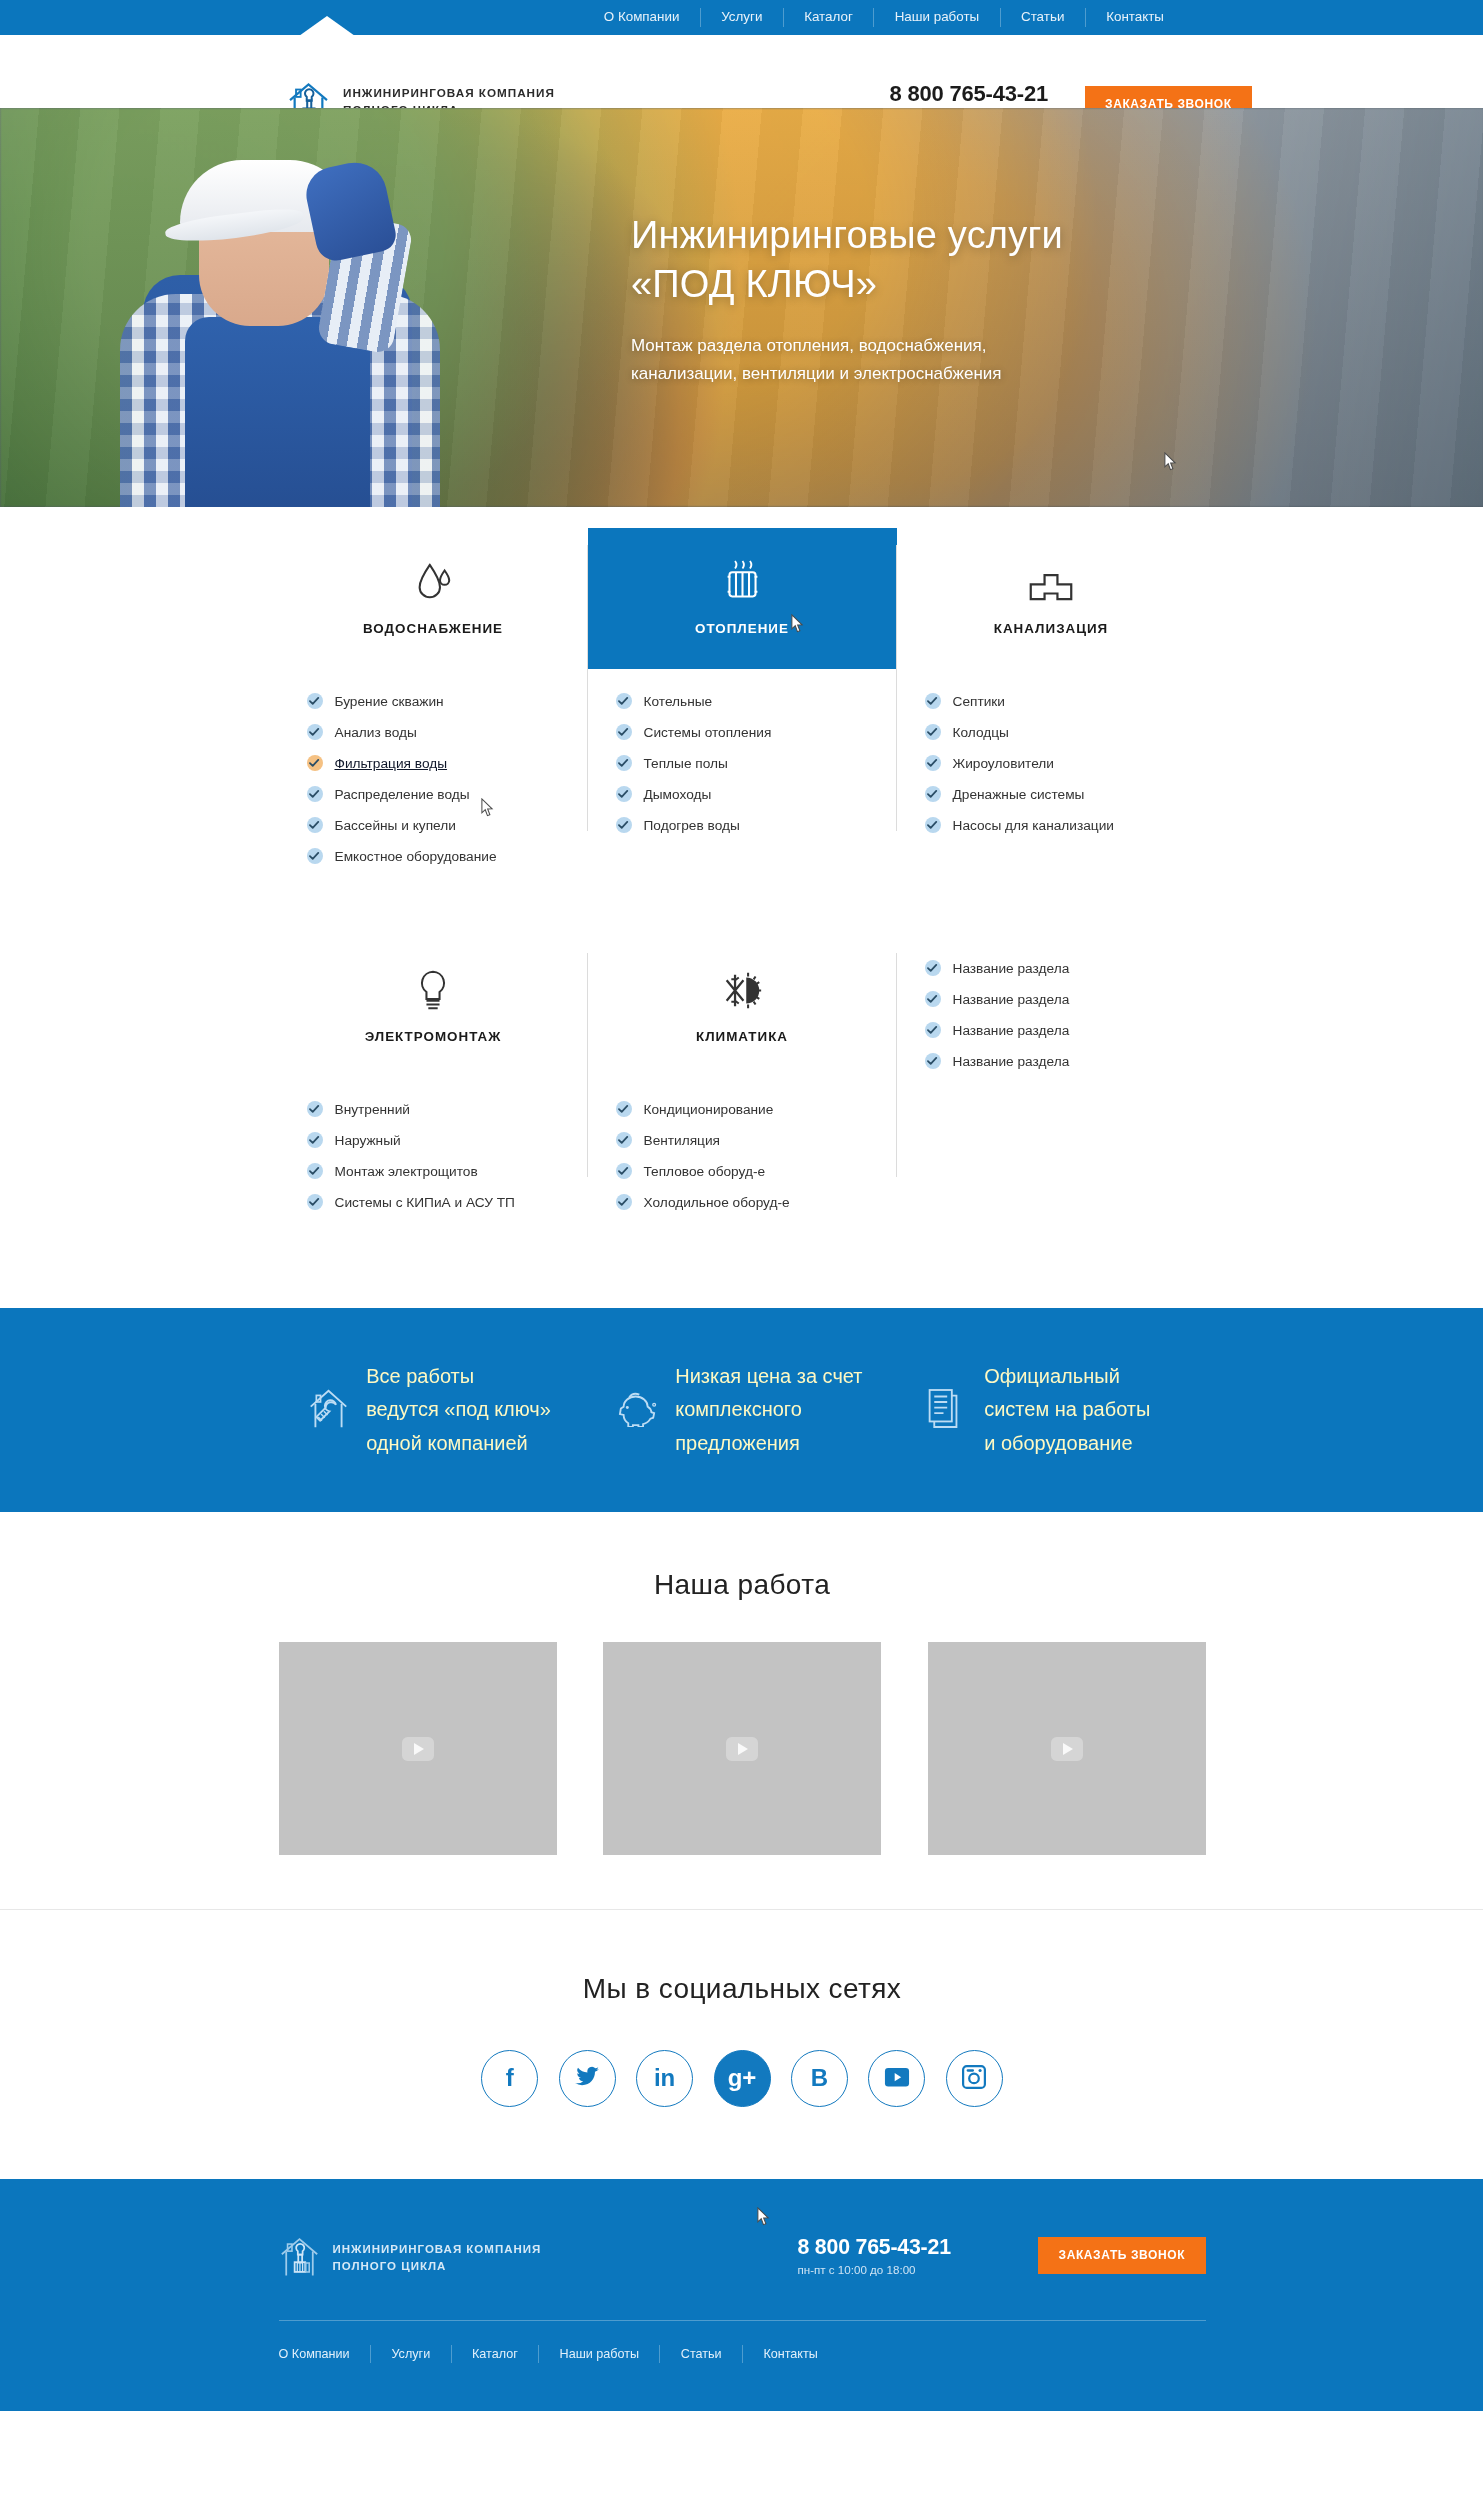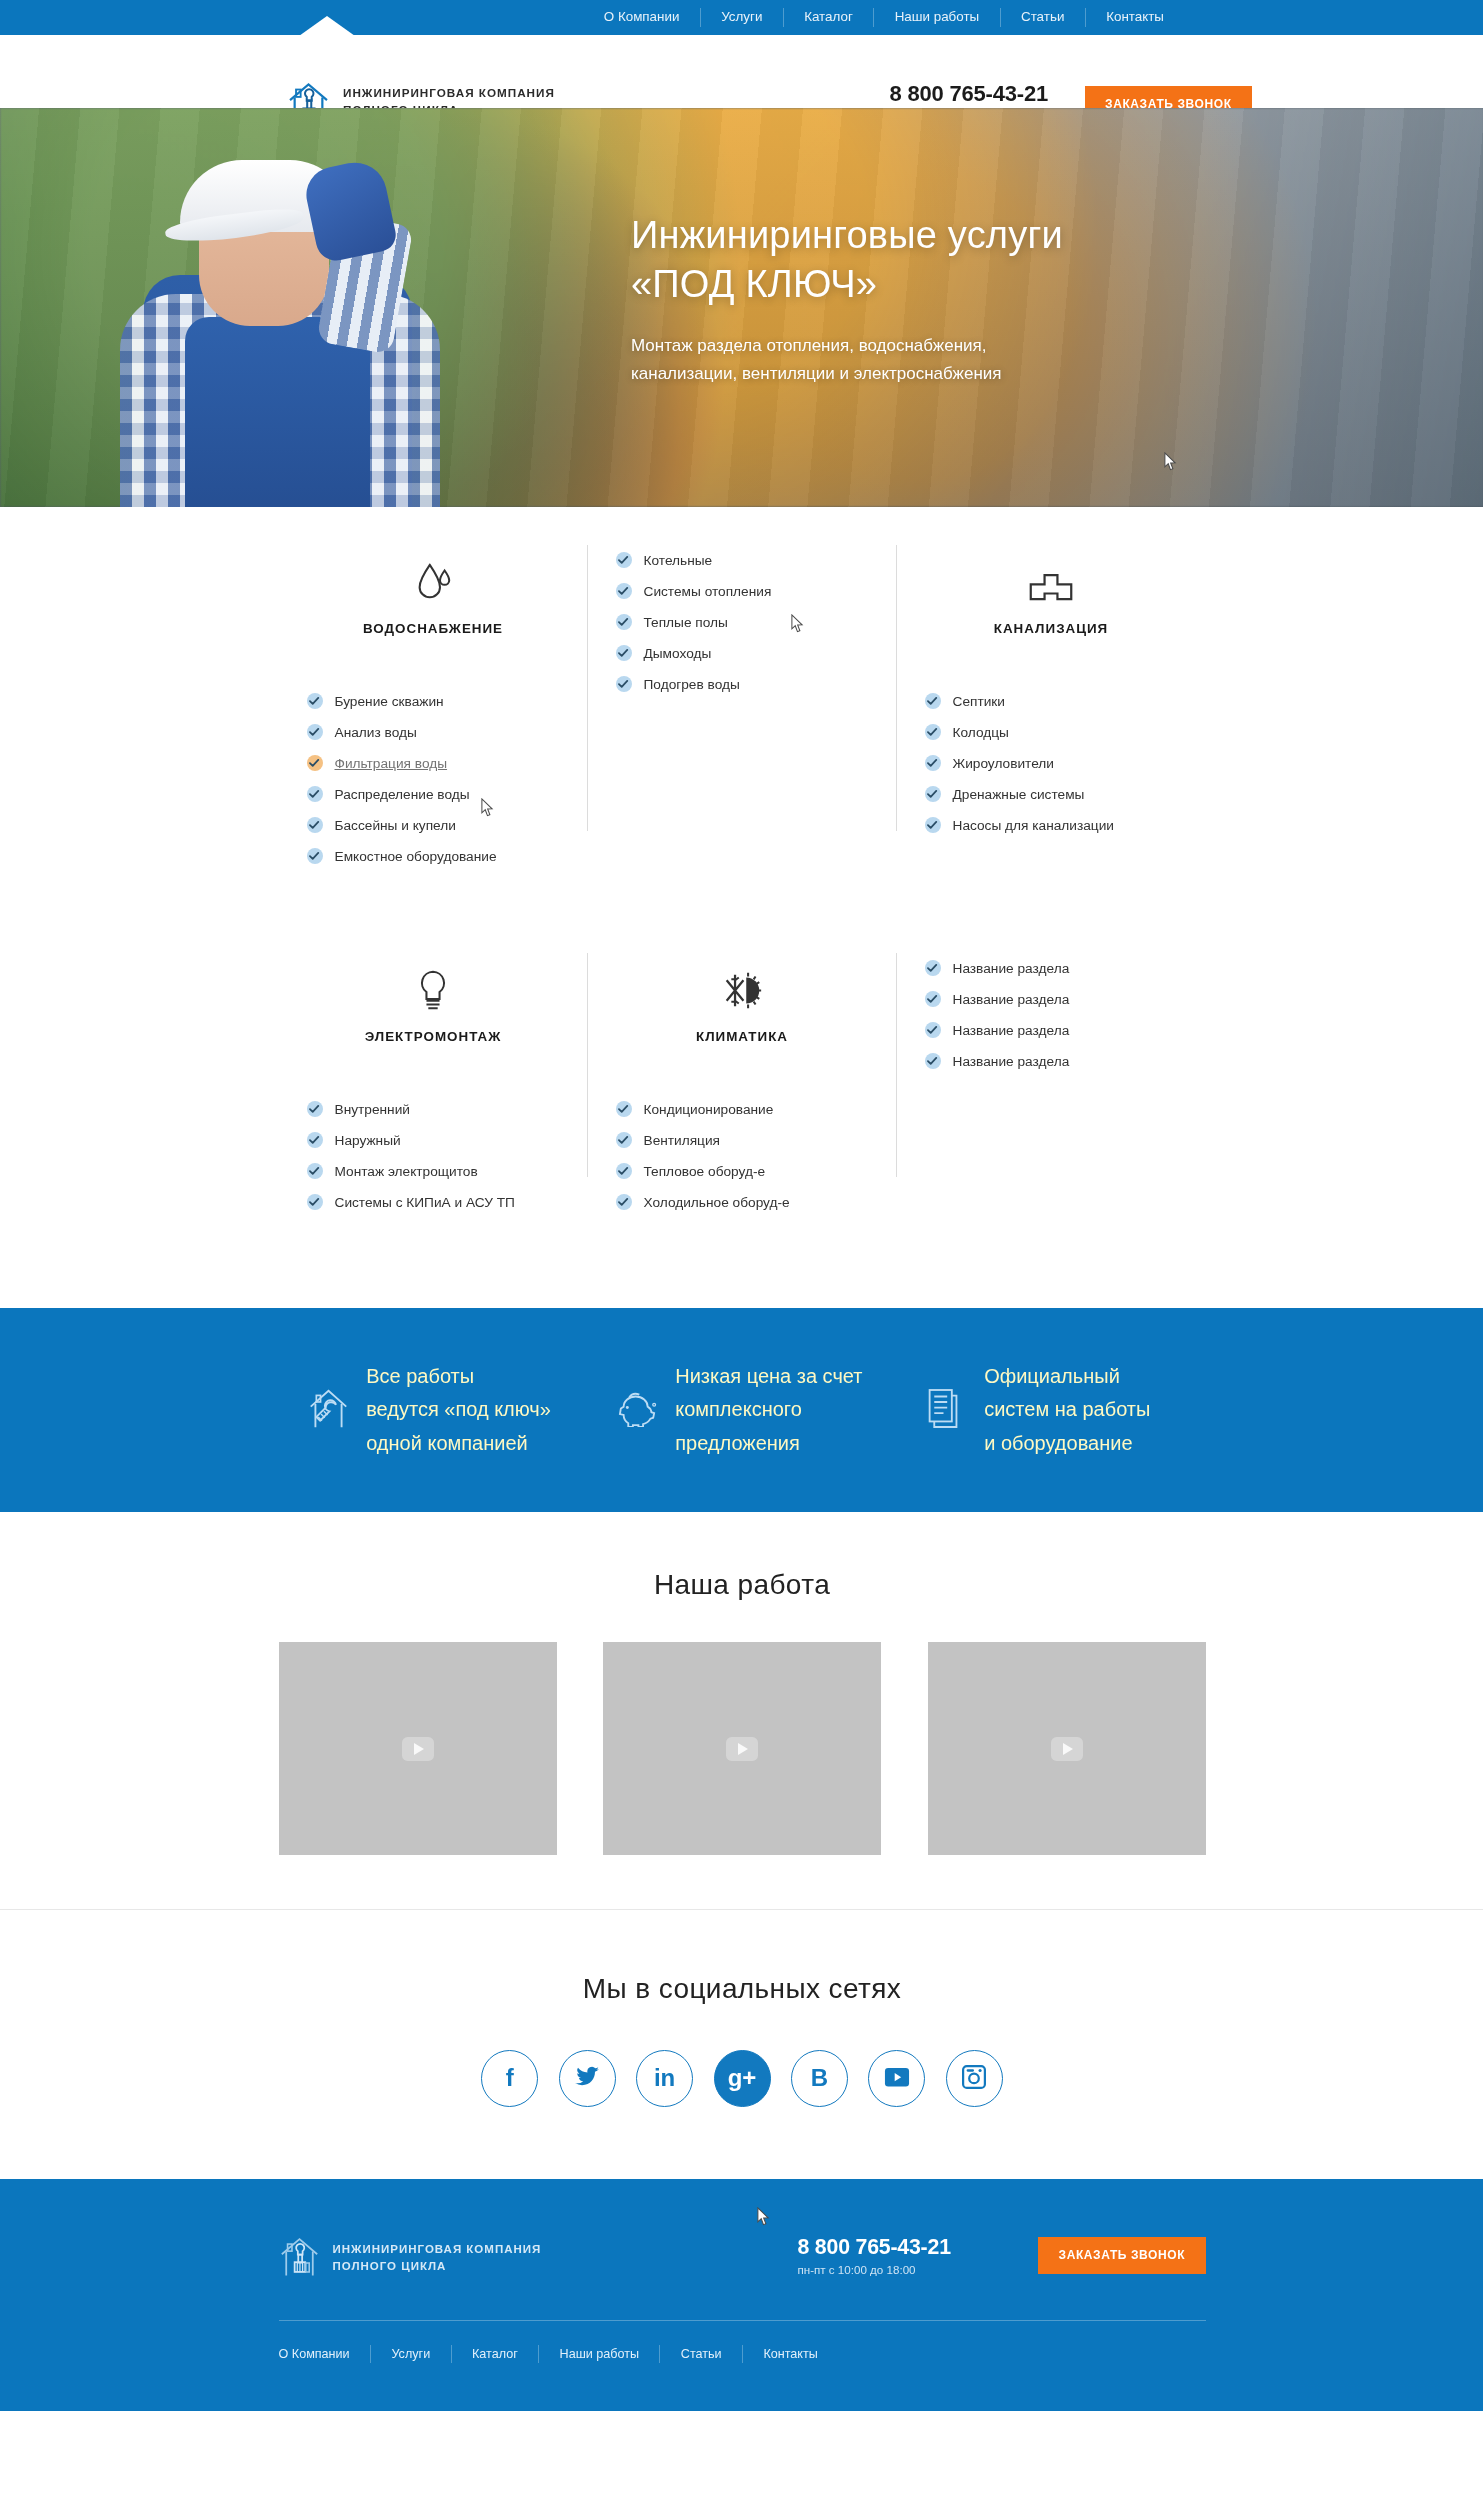--- a/index.html
+++ b/index.html
@@ -248,21 +248,21 @@
   .slist { padding: 24px 0 0 28px; }
   .slist li { list-style: none; display: flex; align-items: center; margin-bottom: 15px; }
   .chk {
     width: 16px; height: 16px; border-radius: 50%;
     background: #b9d8ef; flex: none; margin-right: 12px;
     display: flex; align-items: center; justify-content: center;
   }
   .chk.hl { background: #f5c183; }
   .chk svg { display: block; }
   .slink { font-size: 13.7px; color: #333; text-decoration: none; cursor: pointer; }
-  .slink.hover { color: #737373; text-decoration: underline; }
+  .slink.hover { color: #0f172a; text-decoration: underline; }
 
   .services-row2 { margin-top: 57px; }
 
   
   .benefits {
     background: #0b76bd;
     height: 204px;
     margin-top: 83px;
     display: flex; align-items: center; justify-content: center;
   }
@@ -475,20 +475,31 @@
         <span class="chk">
                 <svg width="10.2" height="8.3" viewBox="0 0 11 9">
                   <path d="M1 4.4 L4 7.4 L10 1" fill="none" stroke="#2a4d66" stroke-width="1.9" stroke-linecap="round" stroke-linejoin="round"></path>
                 </svg>
               </span>
         <a href="#" class="slink">Емкостное оборудование</a>
       </li>
           </ul>
       </div>
       <div class="scol sep">
+        <div class="shead active">
+          <span class="sicon">
+              <svg width="41" height="45" viewBox="0 0 44 48">
+                <path d="M14 2 q3 4 0 8 M22 2 q3 4 0 8 M30 2 q3 4 0 8" fill="none" stroke="currentColor" stroke-width="2"></path>
+                <rect x="8" y="14" width="28" height="26" rx="3" fill="none" stroke="currentColor" stroke-width="2.2"></rect>
+                <path d="M15 14 v26 M22 14 v26 M29 14 v26" stroke="currentColor" stroke-width="2.2"></path>
+                <path d="M6 19 h3 M6 35 h3 M35 19 h3 M35 35 h3" stroke="currentColor" stroke-width="2.2"></path>
+              </svg>
+            </span>
+          <span class="stitle">ОТОПЛЕНИЕ</span>
+        </div>
         <ul class="slist">
       <li>
         <span class="chk">
                 <svg width="10.2" height="8.3" viewBox="0 0 11 9">
                   <path d="M1 4.4 L4 7.4 L10 1" fill="none" stroke="#2a4d66" stroke-width="1.9" stroke-linecap="round" stroke-linejoin="round"></path>
                 </svg>
               </span>
         <a href="#" class="slink">Котельные</a>
       </li>
       <li>

